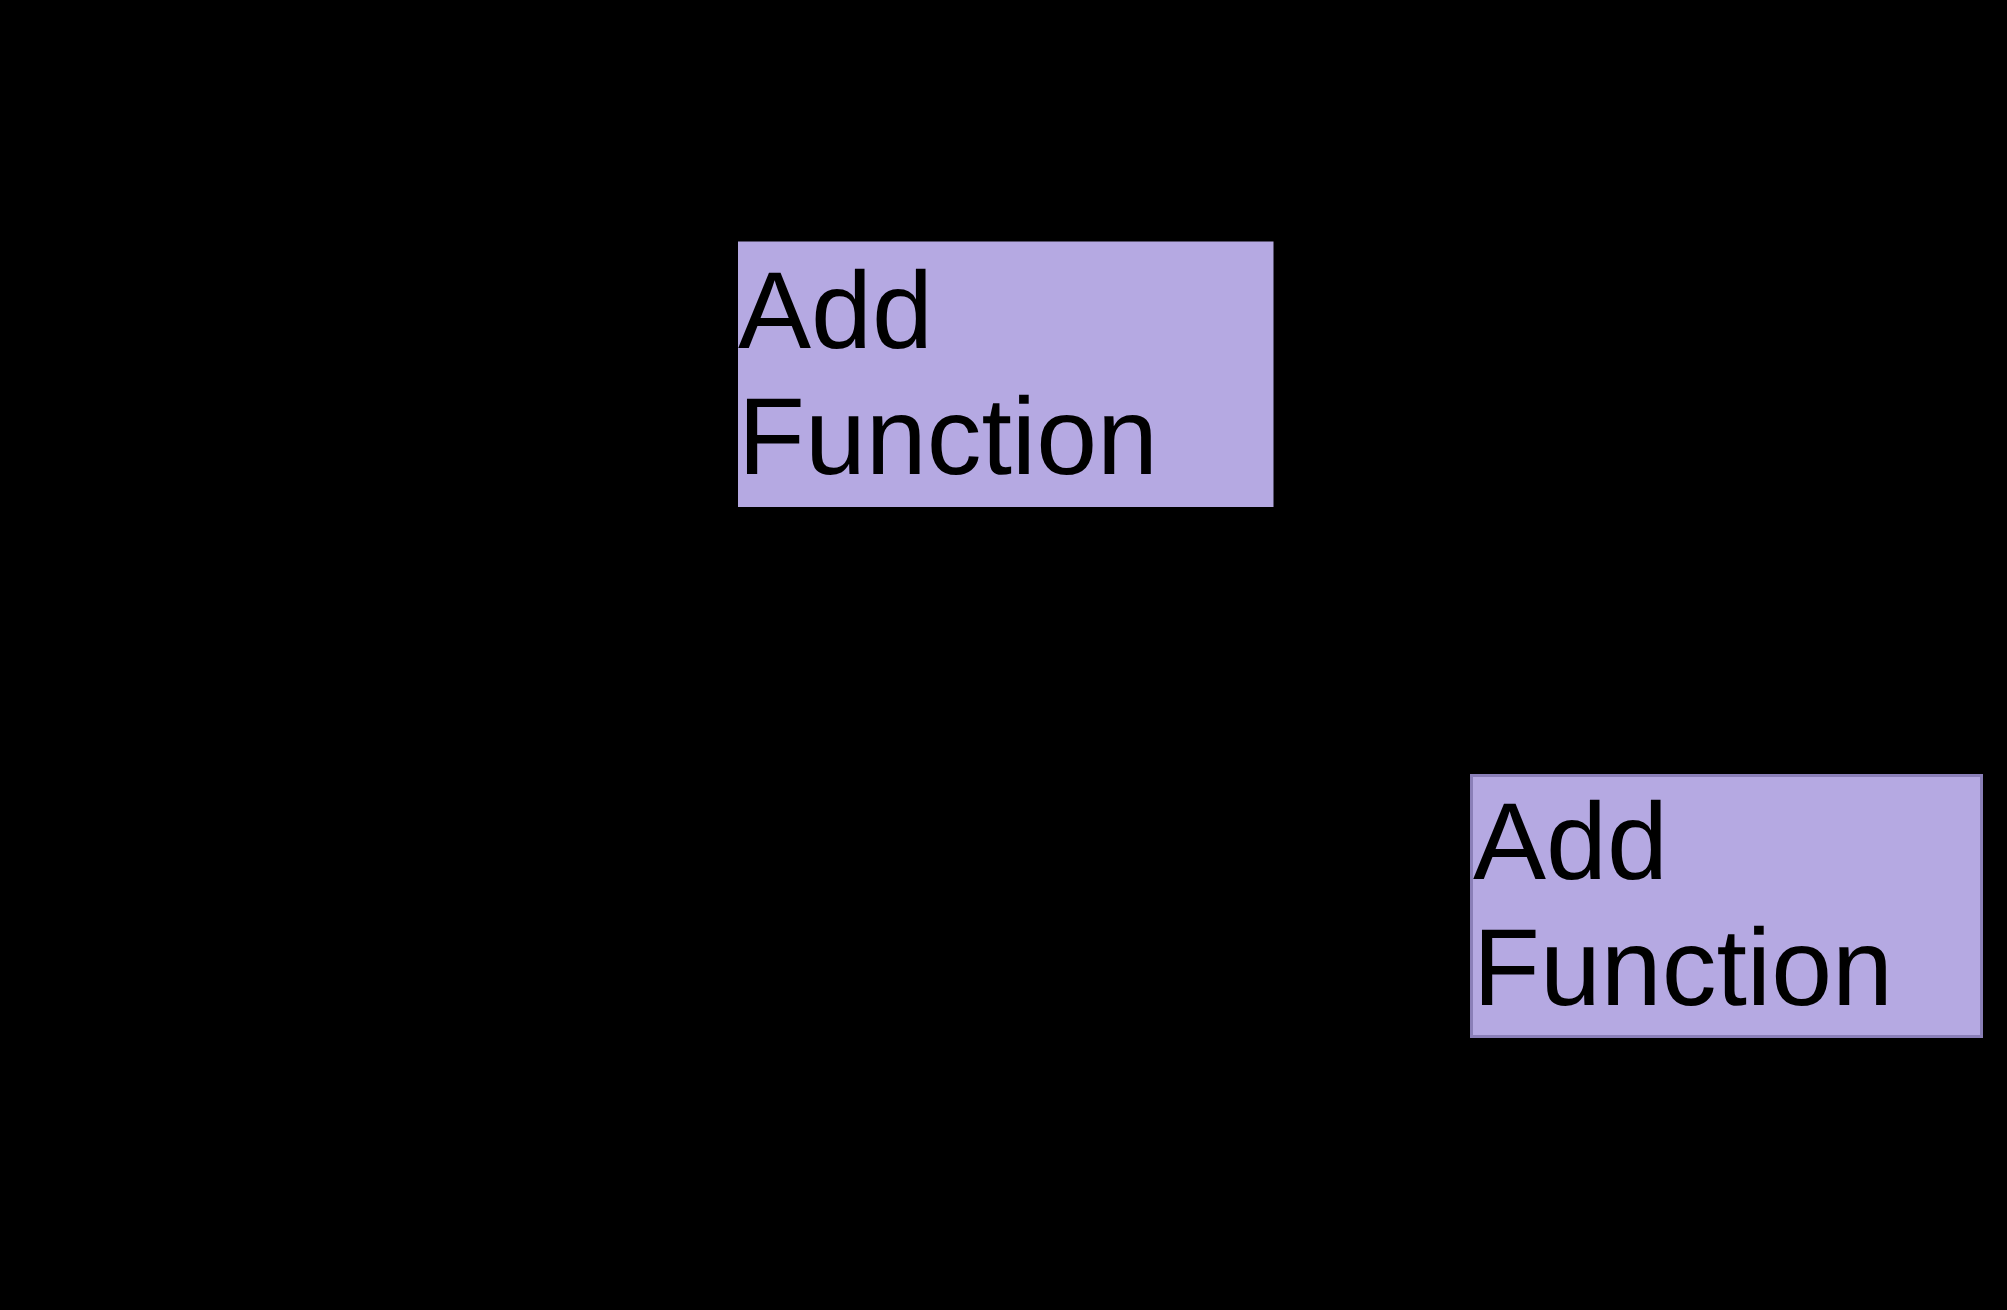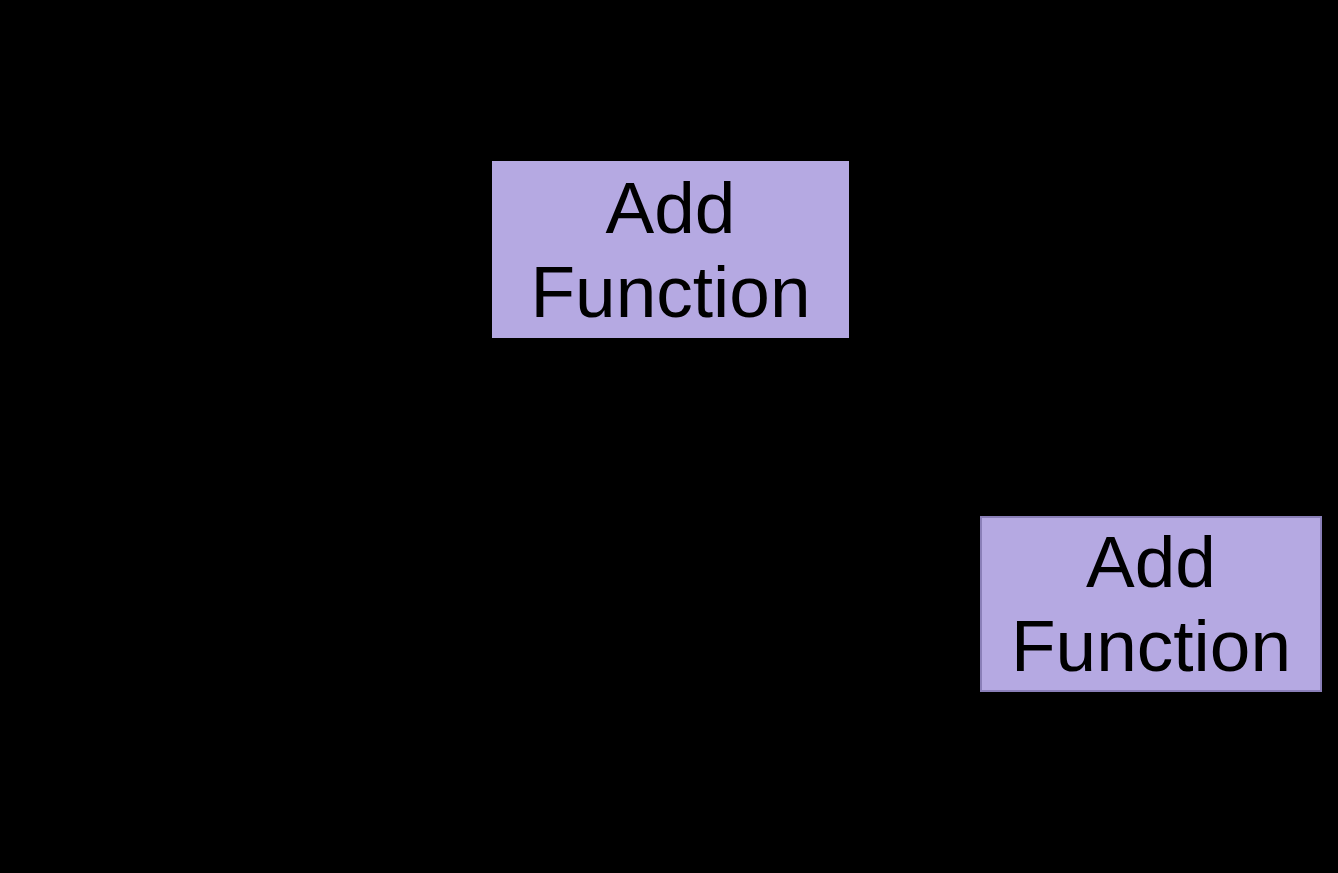--- a/index.html
+++ b/index.html
@@ -17,21 +17,20 @@
     width: 1338px;
     height: 873px;
     background: var(--canvas-bg, #000);
     font-family: "Liberation Sans", sans-serif;
   }
   .node {
     position: absolute;
     display: flex;
     align-items: center;
     justify-content: center;
-    text-align: center;
     box-sizing: border-box;
     background: var(--node-fill, #b5a9e2);
     color: var(--node-text, #000);
     font-size: 73px;
     line-height: 1.15;
     font-weight: 400;
     cursor: pointer;
   }
   .node-1 {
     left: 492px;

